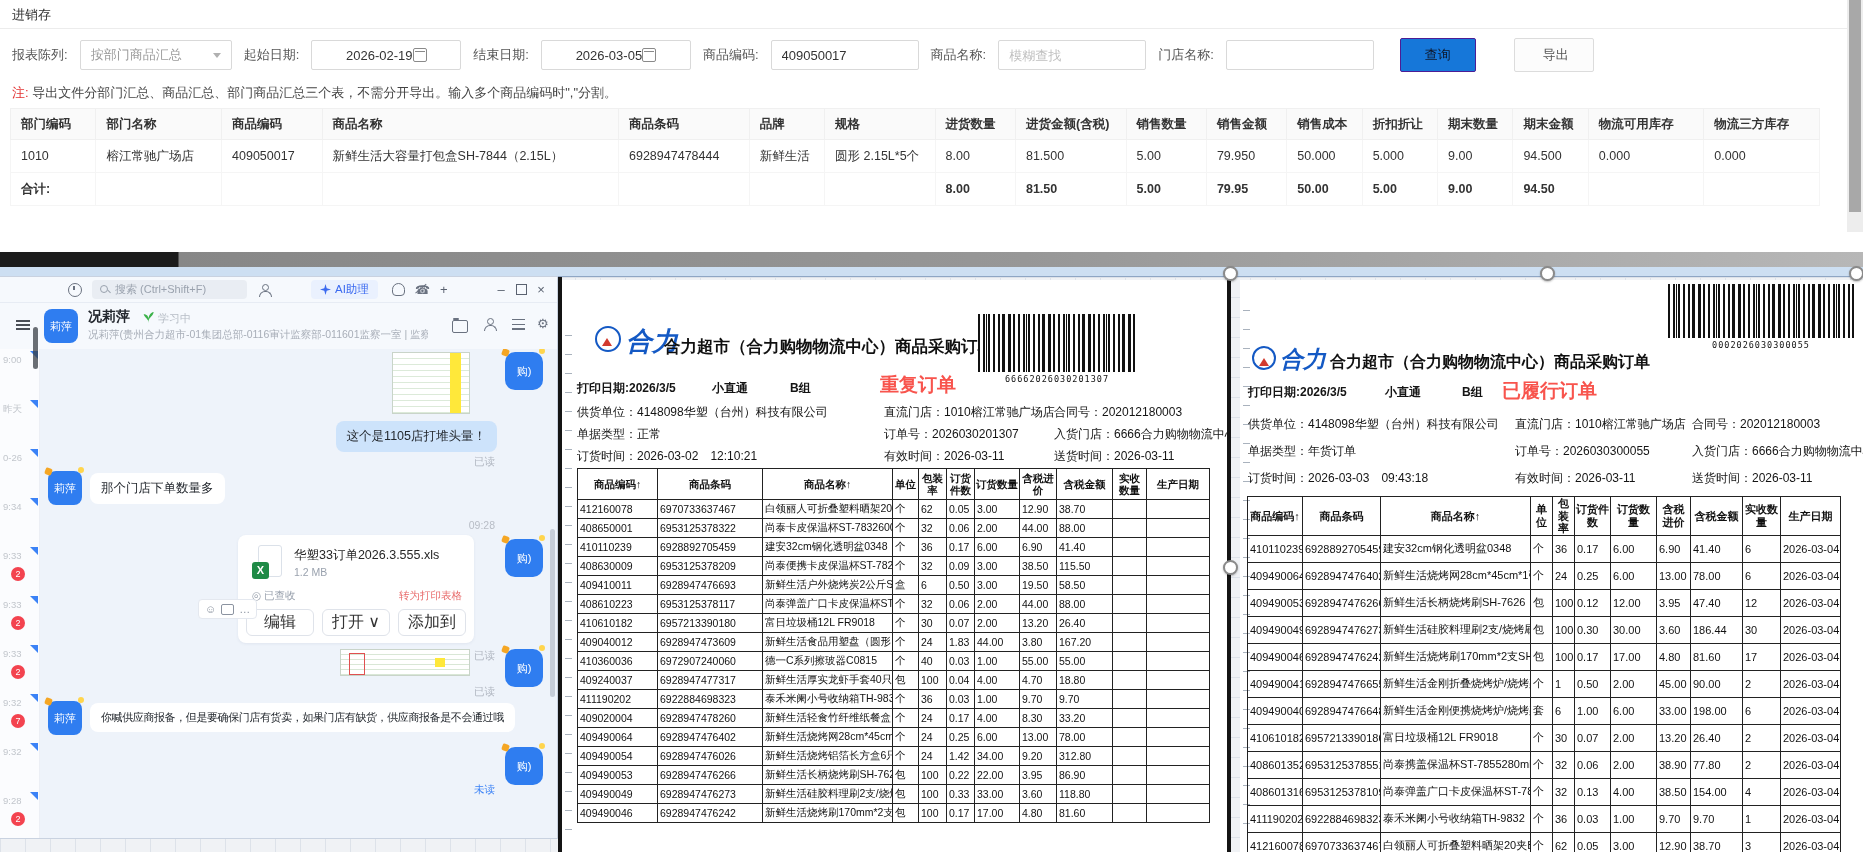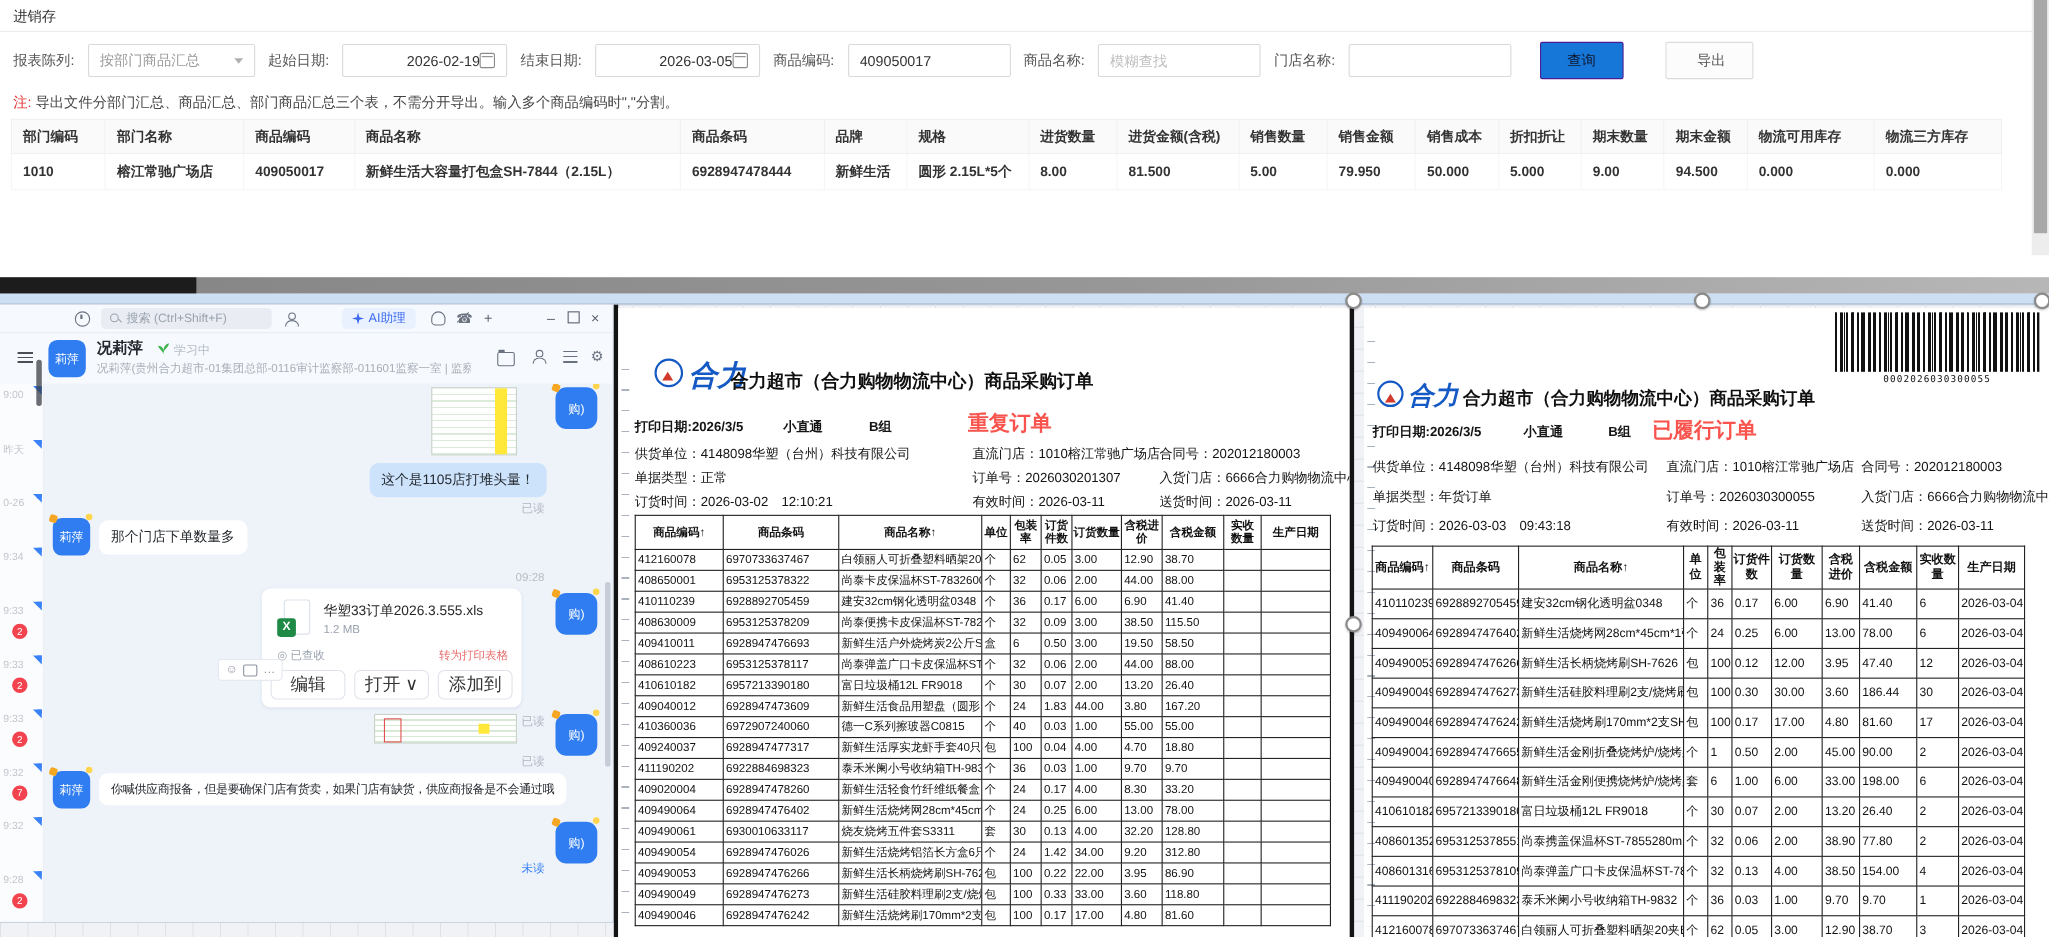--- a/index.html
+++ b/index.html
@@ -4,21 +4,21 @@
 <style>
   html,body{margin:0;padding:0;width:1863px;height:852px;overflow:hidden;
     font-family:"Liberation Sans","DejaVu Sans",sans-serif;background:#fff;}
   
   #topapp{position:absolute;left:0;top:0;width:1863px;height:252px;background:#fff;}
   #titlebar{position:absolute;left:0;top:0;right:0;height:28px;border-bottom:1px solid #ececec;}
   #titlebar .t{position:absolute;left:12px;top:6px;font-size:13px;color:#333;}
   #filters{position:absolute;left:12px;top:39px;height:32px;display:flex;align-items:center;gap:12px;font-size:13px;color:#555;white-space:nowrap;}
   .ctrl{height:30px;border:1px solid #d9d9d9;border-radius:2px;background:#fff;display:flex;align-items:center;padding:0 10px;box-sizing:border-box;font-size:13px;color:#333;}
   .sel{width:152px;justify-content:space-between;color:#9a9a9a;}
-  .datebox{width:150px;justify-content:flex-end;}
+  .datebox{width:150px;justify-content:center;}
   input.inp{height:30px;width:148px;border:1px solid #d9d9d9;border-radius:2px;padding:0 10px;box-sizing:border-box;font-size:13px;color:#333;font-family:inherit;outline:none;}
   input.inp::placeholder{color:#bfbfbf;}
   .btn{height:32px;padding:0 24px;border-radius:2px;font-size:13px;display:flex;align-items:center;cursor:pointer;}
   .btn-primary{background:#1677d9;color:#0f172a;border:1px solid #4c1d95;margin-left:14px;}
   .btn-default{background:#fcfcfc;color:#555;border:1px solid #dcdcdc;margin-left:26px;padding-left:28px;}
   #noteline{position:absolute;left:12px;top:84px;font-size:13px;color:#444;}
   #noteline .red{color:#e33232;}
   #sumtbl{position:absolute;left:10px;top:108px;border-collapse:collapse;table-layout:fixed;width:1810px;font-size:12.5px;color:#333;}
   #sumtbl th{background:#fafafa;font-weight:bold;text-align:left;height:30px;padding:0 0 0 10px;border:1px solid #f0f0f0;overflow:hidden;white-space:nowrap;}
   #sumtbl td{height:32px;padding:0 0 0 10px;border:1px solid #f5f5f5;overflow:hidden;white-space:nowrap;}
@@ -217,20 +217,39 @@
         <td>81.500</td>
           <td>5.00</td>
         <td>79.950</td>
           <td>50.000</td>
         <td>5.000</td>
           <td>9.00</td>
         <td>94.500</td>
           <td>0.000</td>
         <td>0.000</td>
       </tr>
+        <tr>
+        <td>合计:</td>
+          <td></td>
+        <td></td>
+          <td></td>
+        <td></td>
+          <td></td>
+        <td></td>
+          <td>8.00</td>
+        <td>81.50</td>
+          <td>5.00</td>
+        <td>79.95</td>
+          <td>50.00</td>
+        <td>5.00</td>
+          <td>9.00</td>
+        <td>94.50</td>
+          <td></td>
+        <td></td>
+      </tr>
       </tbody>
   </table>
   <div id="appscroll">
       <div class="thumb"></div>
     </div>
 </div>
 
 <div id="strip1"></div>
 <div id="strip2"></div>
 
@@ -387,20 +406,24 @@
       <div id="msgscroll"></div>
     </div>
   </div>
 
   <div class="winborder" style="left:558px"></div>
   <div class="page" style="left:562px;width:665px">
     <div class="ruler"></div>
     <div class="emblem" style="left:33px;top:46px"></div>
     <div class="logotext" style="left:64px;top:44px;font-size:26px">合力</div>
     <div class="po-title" style="left:102px;top:56px;font-size:16.5px">合力超市（合力购物物流中心）商品采购订单</div>
+    <div class="barcode" style="left:416px;top:34px;width:158px;height:70px">
+      <div class="bars"></div>
+        <div class="num">66662026030201307</div>
+    </div>
     <div class="stamp" style="left:318px;top:92px;font-size:19px">重复订单</div>
     <div class="po-line" style="left:15px;top:100px"><b>打印日期:2026/3/5</b></div>
     <div class="po-line" style="left:150px;top:100px"><b>小直通</b></div>
     <div class="po-line" style="left:228px;top:100px"><b>B组</b></div>
     <div class="po-line" style="left:15px;top:124px">供货单位：4148098华塑（台州）科技有限公司</div>
     <div class="po-line" style="left:322px;top:124px">直流门店：1010榕江常驰广场店</div>
     <div class="po-line" style="left:492px;top:124px">合同号：202012180003</div>
     <div class="po-line" style="left:15px;top:146px">单据类型：正常</div>
     <div class="po-line" style="left:322px;top:146px">订单号：2026030201307</div>
     <div class="po-line" style="left:492px;top:146px">入货门店：6666合力购物物流中心</div>
@@ -597,33 +620,20 @@
           <tr>
           <td>409490064</td>
             <td>6928947476402</td>
           <td>新鲜生活烧烤网28cm*45cm*1张SH-7</td>
             <td>个</td>
           <td>24</td>
             <td>0.25</td>
           <td>6.00</td>
             <td>13.00</td>
           <td>78.00</td>
-            <td></td>
-          <td></td>
-        </tr>
-          <tr>
-          <td>409490061</td>
-            <td>6930010633117</td>
-          <td>烧友烧烤五件套S3311</td>
-            <td>套</td>
-          <td>30</td>
-            <td>0.13</td>
-          <td>4.00</td>
-            <td>32.20</td>
-          <td>128.80</td>
             <td></td>
           <td></td>
         </tr>
           <tr>
           <td>409490054</td>
             <td>6928947476026</td>
           <td>新鲜生活烧烤铝箔长方盒6只装SH-7</td>
             <td>个</td>
           <td>24</td>
             <td>1.42</td>

